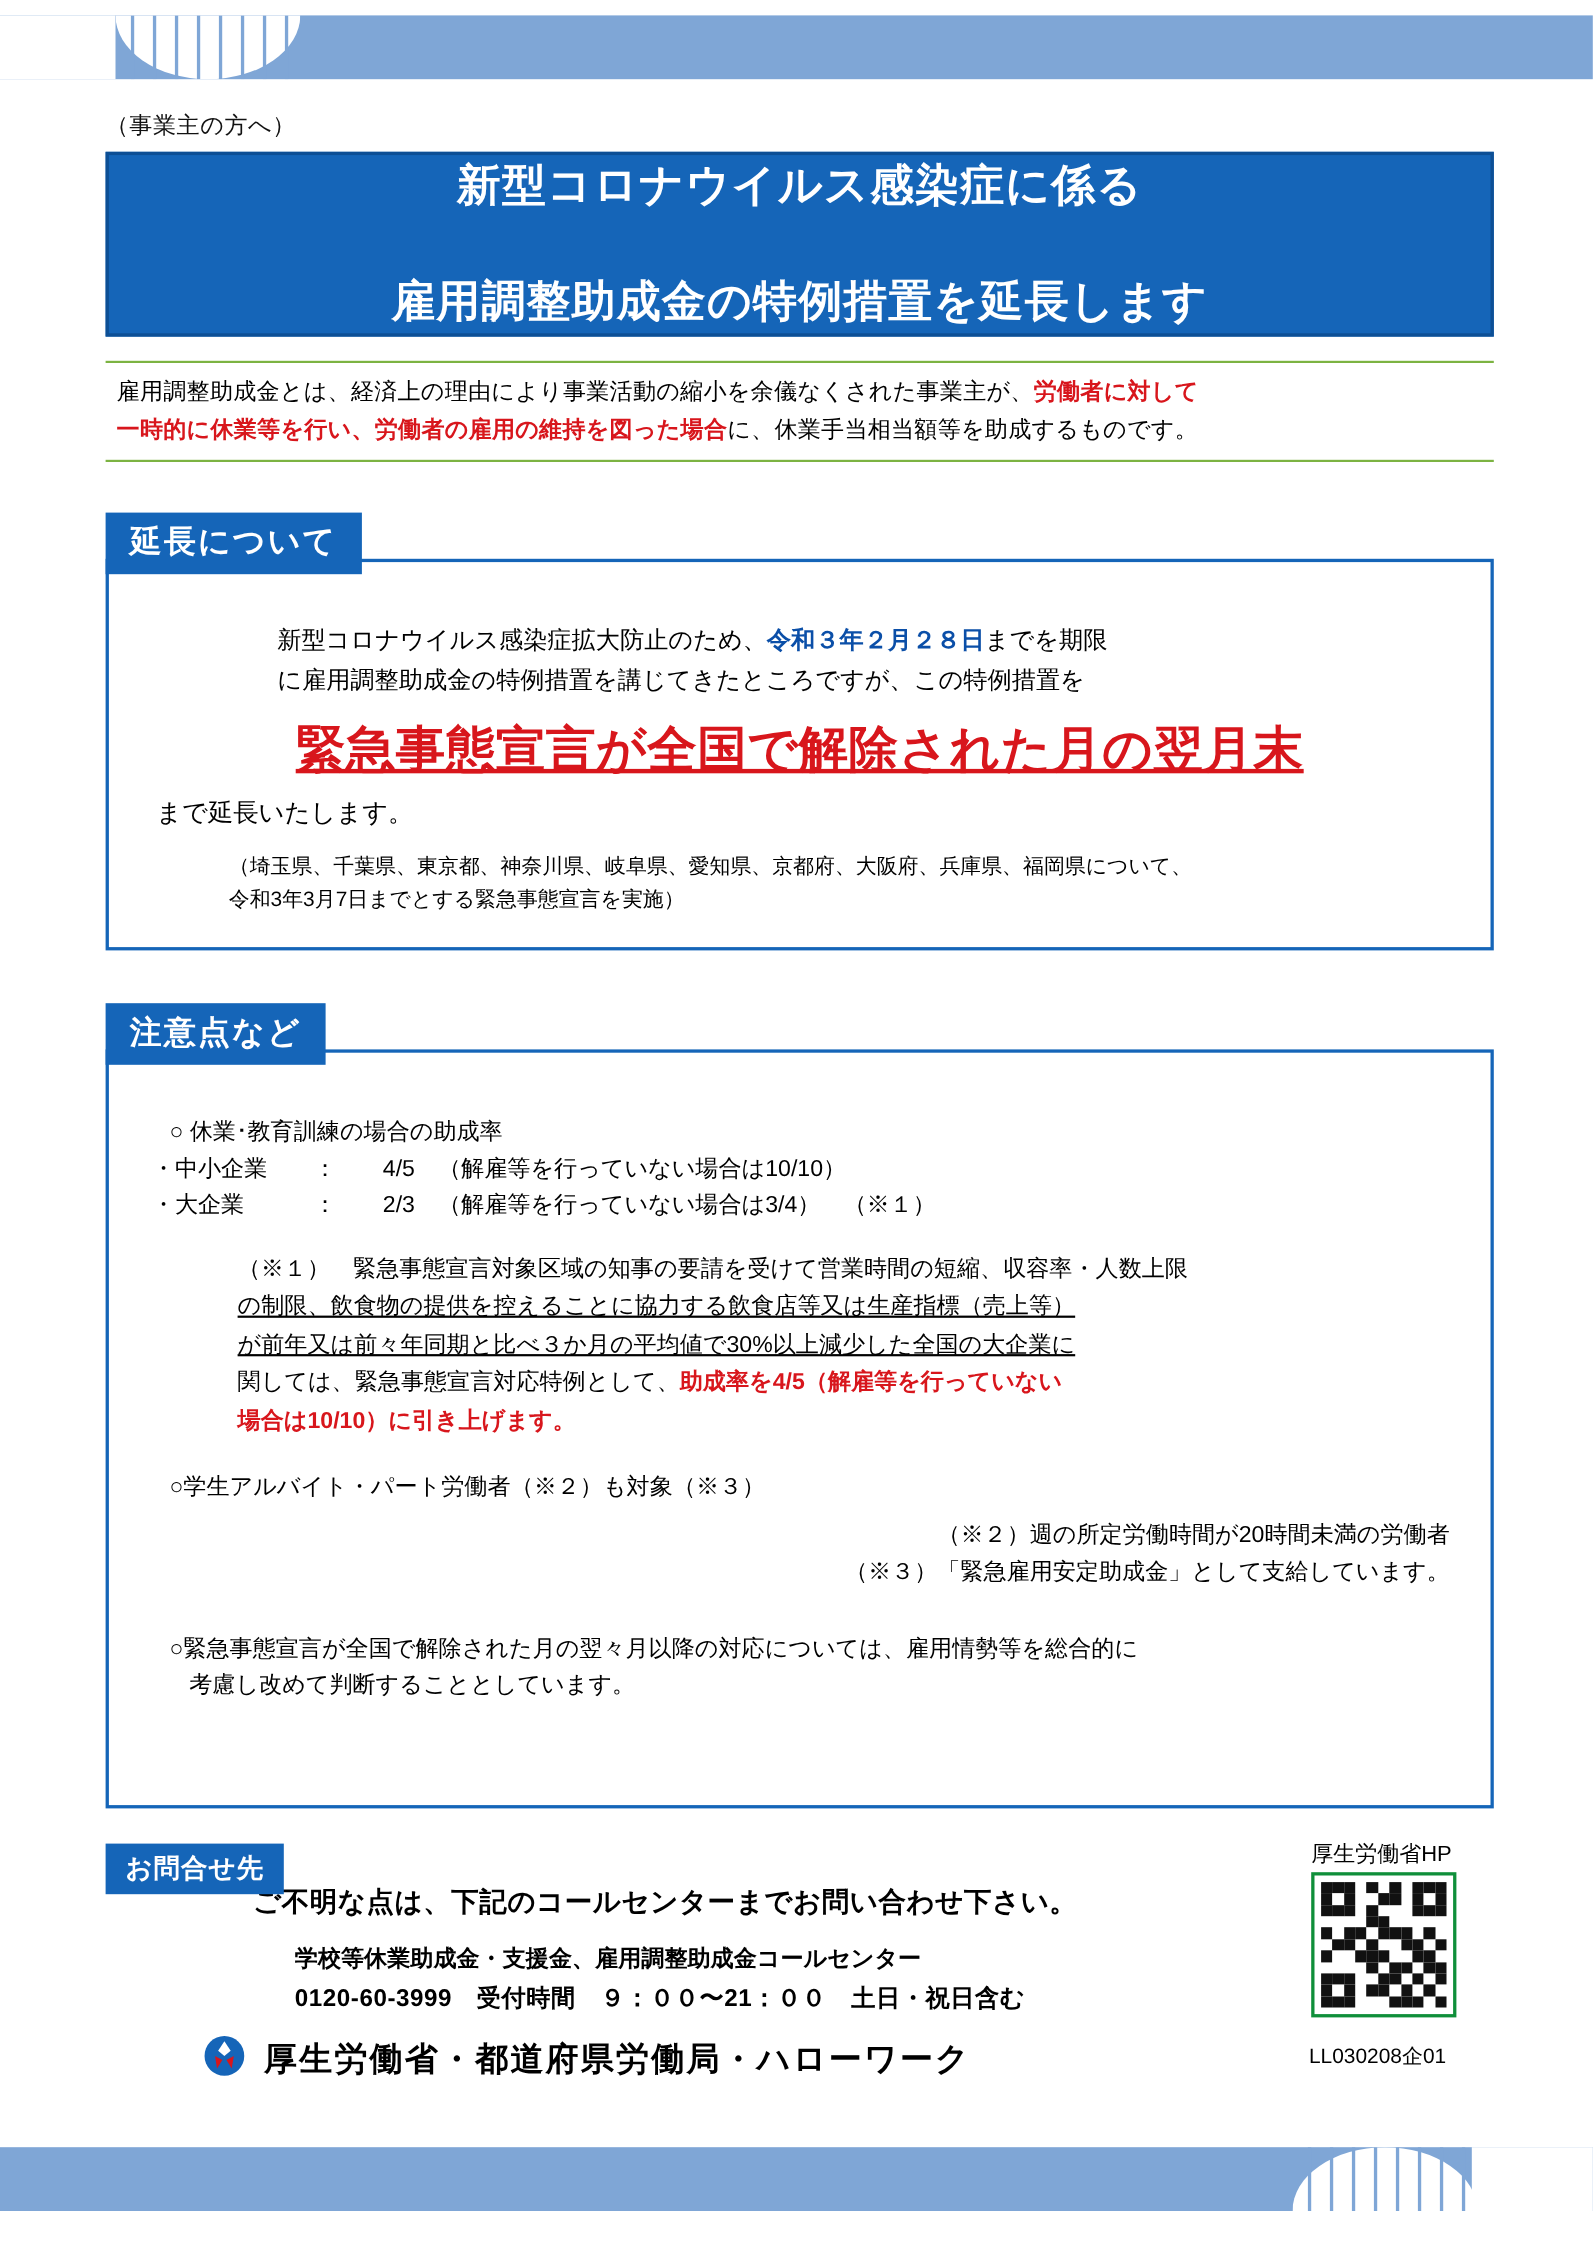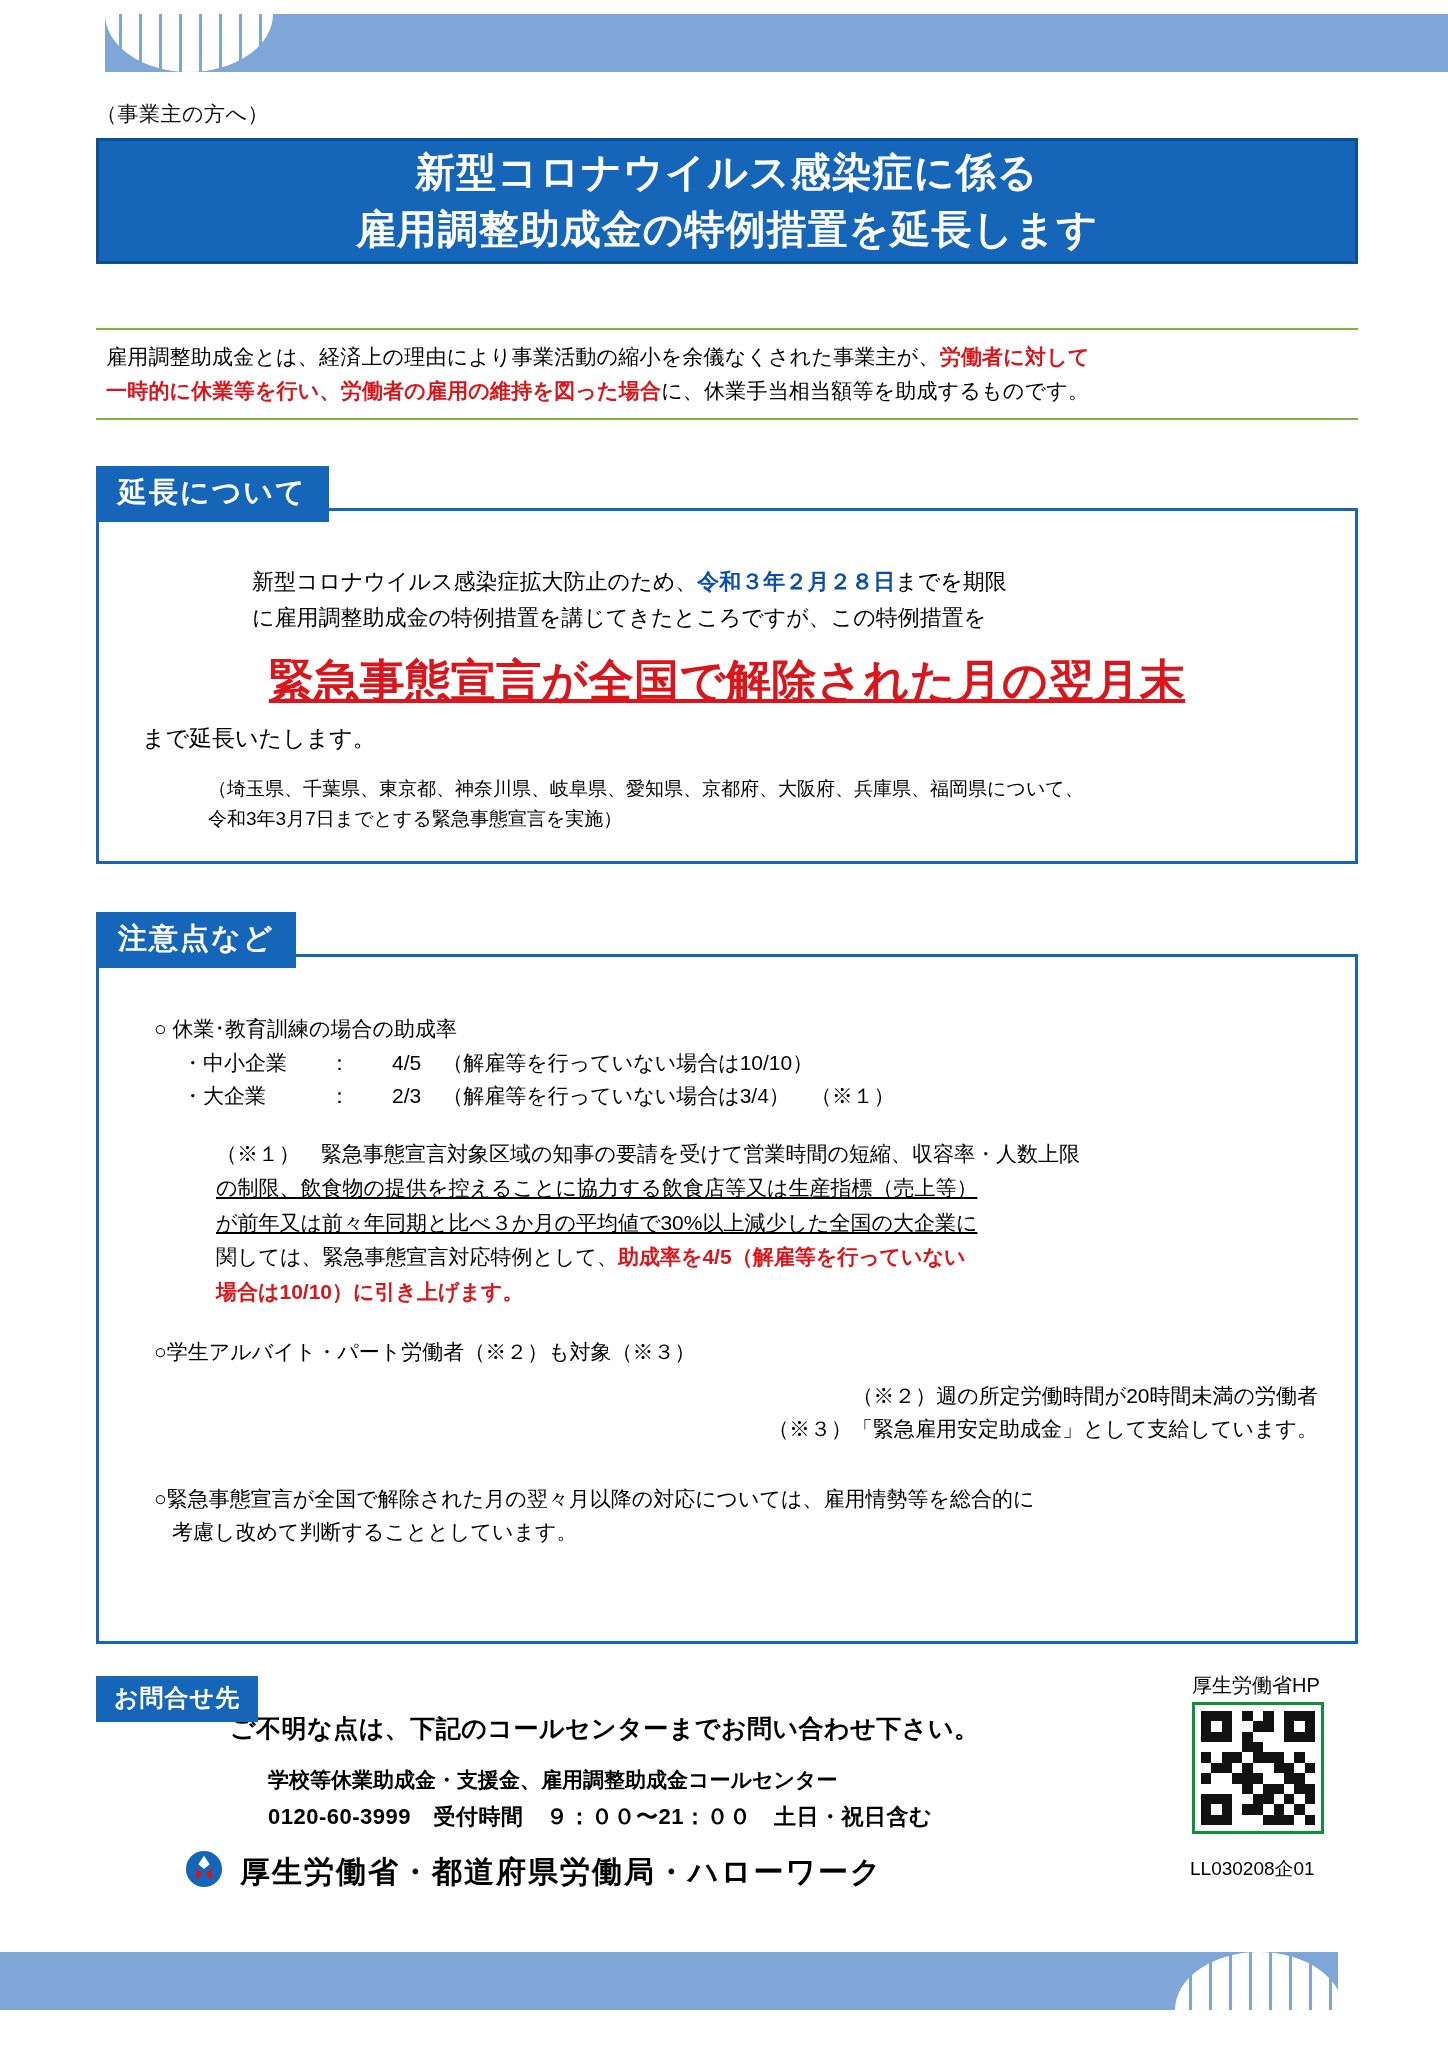--- a/index.html
+++ b/index.html
@@ -85,28 +85,28 @@
     letter-spacing: 0.5px;
     color: #111;
   }
 
   
   .title-box {
     position: absolute;
     left: 96px;
     top: 138px;
     width: 1262px;
-    height: 126px;
+    height: 168px;
     background: #1565b8;
     border: 3px solid #0d4f95;
     box-sizing: border-box;
     display: flex;
     flex-direction: column;
     align-items: center;
-    justify-content: center;
+    justify-content: space-between;
   }
   .title-line {
     color: #ffffff;
     font-size: 40px;
     font-weight: bold;
     letter-spacing: 1px;
     line-height: 1.42;
     text-align: center;
   }
 
@@ -197,21 +197,21 @@
     left: 96px;
     top: 954px;
     width: 1262px;
     height: 840px;
     box-sizing: border-box;
     padding: 58px 40px 0 42px;
     font-size: 21px;
     line-height: 1.6;
   }
   .n-h { margin-left: 16px; }
-  .n-sub { margin-left: 44px; }
+  .n-sub { }
   .n-block {
     margin-top: 24px;
     margin-left: 78px;
     text-indent: 0;
     line-height: 1.64;
   }
   .n-block .u { text-decoration: underline; }
   .n-block .red { color: #d8161c; font-weight: bold; }
   .n-gap { margin-top: 26px; }
   .n-item { margin-left: 16px; }

